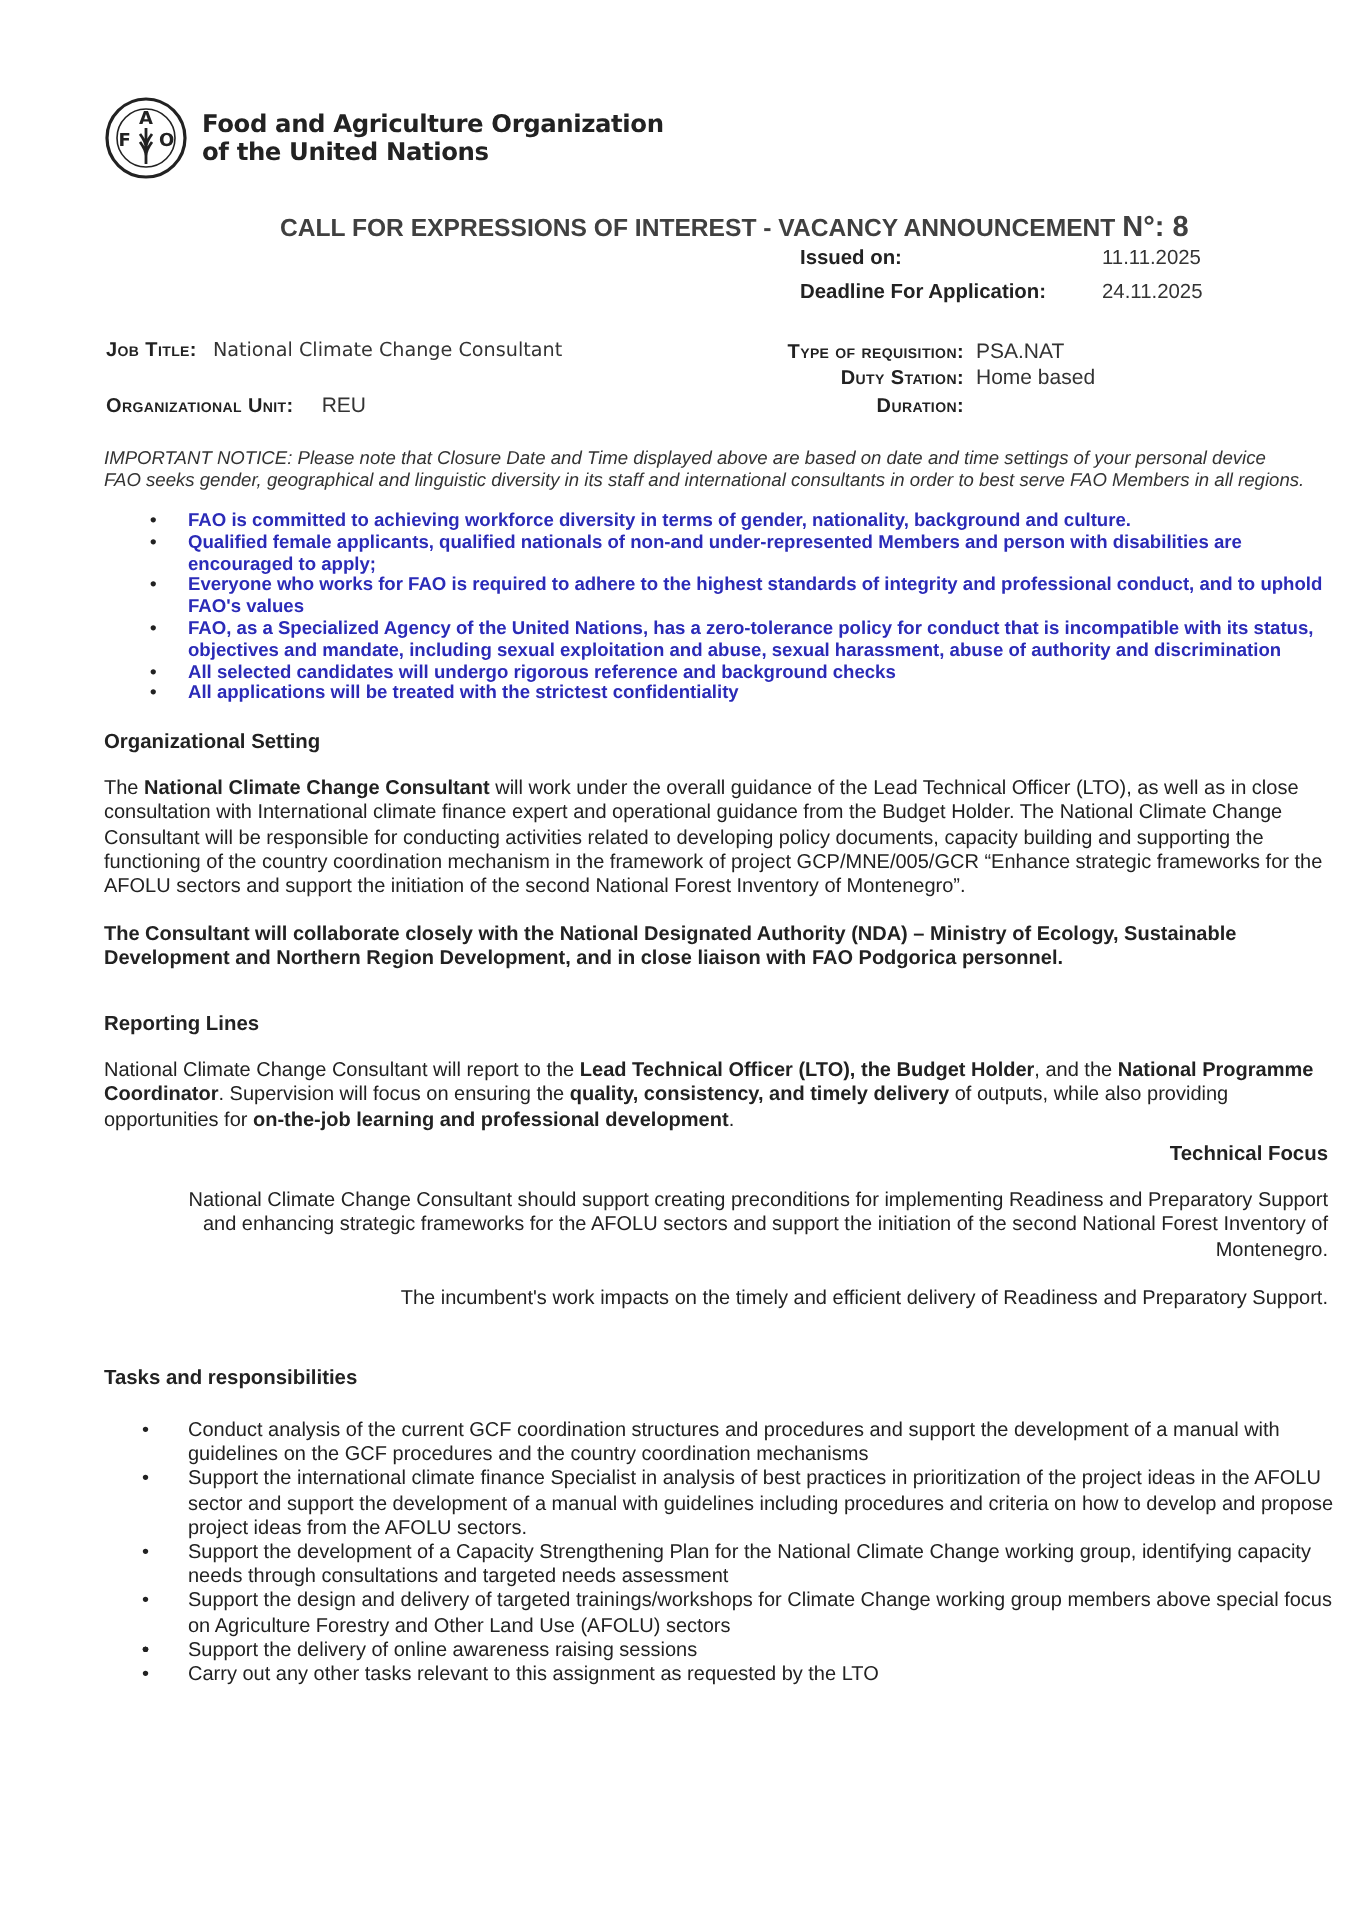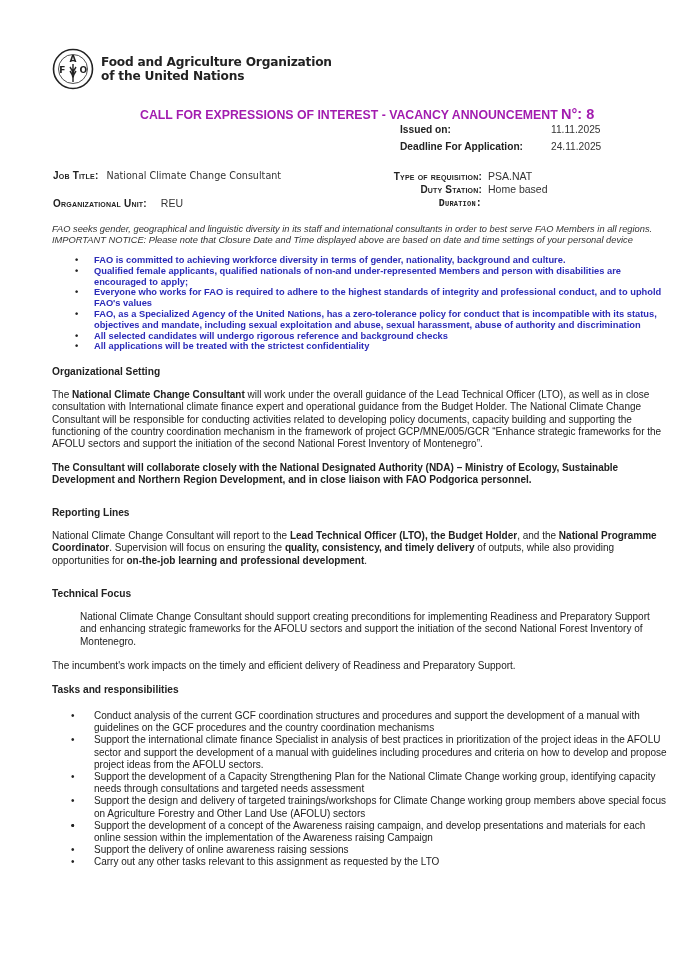--- a/index.html
+++ b/index.html
@@ -1,20 +1,20 @@
 <!DOCTYPE html>
 <html><head>
 <meta charset="utf-8">
 <style>
   html, body { margin: 0; padding: 0; background: #ffffff; }
   body { width: 679px; height: 960px; position: relative; overflow: hidden; font-family: "Liberation Sans", sans-serif; color: #222; }
   .logo { position: absolute; left: 52px; top: 48px; display: flex; align-items: center; }
   .logo-emblem { width: 42px; height: 42px; }
   .logo-text { margin-left: 7px; font-family: "DejaVu Sans", sans-serif; font-weight: bold; font-size: 12.2px; line-height: 14px; color: #222; letter-spacing: -0.2px; }
-  .title { position: absolute; left: 140px; top: 106px; font-weight: bold; font-size: 12.3px; color: #a21caf; white-space: nowrap; }
+  .title { position: absolute; left: 140px; top: 106px; font-weight: bold; font-size: 12.3px; color: #404040; white-space: nowrap; }
   .title .no { font-size: 14.5px; }
   .kv-right { position: absolute; font-size: 10.2px; white-space: nowrap; }
   .kv-right .k { font-weight: bold; display: inline-block; }
   .kv-right .v { margin-left: 6px; color: #333; }
   .sc { font-variant: small-caps; font-weight: bold; font-size: 10px; letter-spacing: 0.2px; color: #222; }
   .field { position: absolute; font-size: 10.2px; white-space: nowrap; }
   .field .v { margin-left: 8px; color: #333; font-family: "DejaVu Sans", sans-serif; font-size: 9.6px; }
   .field .v2 { margin-left: 6px; color: #333; font-size: 10.5px; margin-top: 20px; }
   .notice { position: absolute; left: 52px; top: 224px; width: 620px; font-style: italic; font-size: 9.3px; line-height: 11.3px; color: #333; }
   .blue-list { position: absolute; left: 62px; top: 255px; width: 600px; margin: 0; padding: 0; list-style: none; color: #2b2bb8; font-weight: bold; font-size: 9.3px; line-height: 10.8px; }
@@ -62,27 +62,27 @@
 <div class="field" style="left:53px; top:197px;">
   <span class="sc">Organizational Unit:</span><span class="v2" style="margin-left:14px;text-align:center;">REU</span>
 </div>
 
 <div class="field" style="left:380px; top:170px;">
   <span class="sc" style="display:inline-block; width:102px; text-align:right;">Type of requisition:</span><span class="v2">PSA.NAT</span>
 </div>
 <div class="field" style="left:380px; top:183px;">
   <span class="sc" style="display:inline-block; width:102px; text-align:right;">Duty Station:</span><span class="v2">Home based</span>
 </div>
-<div class="field" style="left:380px; top:197px;font-family:Liberation Mono, monospace;">
+<div class="field" style="left:380px; top:197px;">
   <span class="sc" style="display:inline-block; width:102px; text-align:right;">Duration:</span><span class="v2"></span>
 </div>
 
 <div class="notice">
+  <div>IMPORTANT NOTICE: Please note that Closure Date and Time displayed above are based on date and time settings of your personal device</div>
   <div>FAO seeks gender, geographical and linguistic diversity in its staff and international consultants in order to best serve FAO Members in all regions.</div>
-  <div>IMPORTANT NOTICE: Please note that Closure Date and Time displayed above are based on date and time settings of your personal device</div>
 </div>
 
 <ul class="blue-list">
   <li><span class="bullet">•</span><span>FAO is committed to achieving workforce diversity in terms of gender, nationality, background and culture.</span></li>
   <li><span class="bullet">•</span><span>Qualified female applicants, qualified nationals of non-and under-represented Members and person with disabilities are encouraged to apply;</span></li>
   <li><span class="bullet">•</span><span>Everyone who works for FAO is required to adhere to the highest standards of integrity and professional conduct, and to uphold FAO's values</span></li>
   <li><span class="bullet">•</span><span>FAO, as a Specialized Agency of the United Nations, has a zero-tolerance policy for conduct that is incompatible with its status, objectives and mandate, including sexual exploitation and abuse, sexual harassment, abuse of authority and discrimination</span></li>
   <li><span class="bullet">•</span><span>All selected candidates will undergo rigorous reference and background checks</span></li>
   <li><span class="bullet">•</span><span>All applications will be treated with the strictest confidentiality</span></li>
 </ul>
@@ -91,32 +91,32 @@
   <h3>Organizational Setting</h3>
   <p style="margin-top:11px;"><span>The </span><b>National Climate Change Consultant</b><span> will work under the overall guidance of the Lead Technical Officer (LTO), as well as in close consultation with International climate finance expert and operational guidance from the Budget Holder. The National Climate Change Consultant will be responsible for conducting activities related to developing policy documents, capacity building and supporting the functioning of the country coordination mechanism in the framework of project GCP/MNE/005/GCR “Enhance strategic frameworks for the AFOLU sectors and support the initiation of the second National Forest Inventory of Montenegro”.</span></p>
   <p style="margin-top:12px; font-weight:bold;">The Consultant will collaborate closely with the National Designated Authority (NDA) – Ministry of Ecology, Sustainable Development and Northern Region Development, and in close liaison with FAO Podgorica personnel.</p>
 </div>
 
 <div class="section" style="top:507px;">
   <h3>Reporting Lines</h3>
   <p style="margin-top:11px;"><span>National Climate Change Consultant will report to the </span><b>Lead Technical Officer (LTO), the Budget Holder</b><span>, and the </span><b>National Programme Coordinator</b><span>. Supervision will focus on ensuring the </span><b>quality, consistency, and timely delivery</b><span> of outputs, while also providing opportunities for </span><b>on-the-job learning and professional development</b><span>.</span></p>
 </div>
 
-<div class="section" style="top:588px;">
+<div class="section" style="top:572px;text-align:right;">
   <h3>Technical Focus</h3>
   <p style="margin-top:11px;margin-left:28px;">National Climate Change Consultant should support creating preconditions for implementing Readiness and Preparatory Support and enhancing strategic frameworks for the AFOLU sectors and support the initiation of the second National Forest Inventory of Montenegro.</p>
   <p style="margin-top:12px;">The incumbent's work impacts on the timely and efficient delivery of Readiness and Preparatory Support.</p>
 </div>
 
 <div class="section" style="top:684px;">
   <h3>Tasks and responsibilities</h3>
 </div>
 <ul class="tasks">
   <li><span class="bullet">•</span><span>Conduct analysis of the current GCF coordination structures and procedures and support the development of a manual with guidelines on the GCF procedures and the country coordination mechanisms</span></li>
   <li><span class="bullet">•</span><span>Support the international climate finance Specialist in analysis of best practices in prioritization of the project ideas in the AFOLU sector and support the development of a manual with guidelines including procedures and criteria on how to develop and propose project ideas from the AFOLU sectors.</span></li>
   <li><span class="bullet">•</span><span>Support the development of a Capacity Strengthening Plan for the National Climate Change working group, identifying capacity needs through consultations and targeted needs assessment</span></li>
   <li><span class="bullet">•</span><span>Support the design and delivery of targeted trainings/workshops for Climate Change working group members above special focus on Agriculture Forestry and Other Land Use (AFOLU) sectors</span></li>
   <li><span class="bullet">•</span></li>
   <li><span class="bullet">•</span></li>
-  <li><span class="bullet">•</span><span>Support the development of a concept of the Awareness raising campaign, and develop presentations and materials for each online session within the implementation of the Awareness raising Campaign</span></li>
+  <li><span class="bullet">•</span></li>
   <li><span class="bullet">•</span><span>Support the delivery of online awareness raising sessions</span></li>
   <li><span class="bullet">•</span><span>Carry out any other tasks relevant to this assignment as requested by the LTO</span></li>
 </ul>
 
 </body></html>

